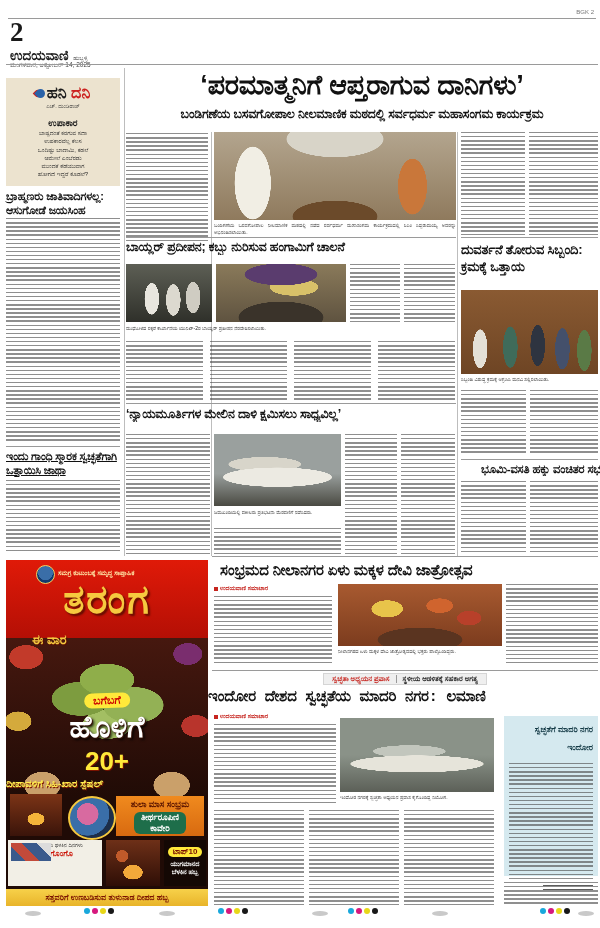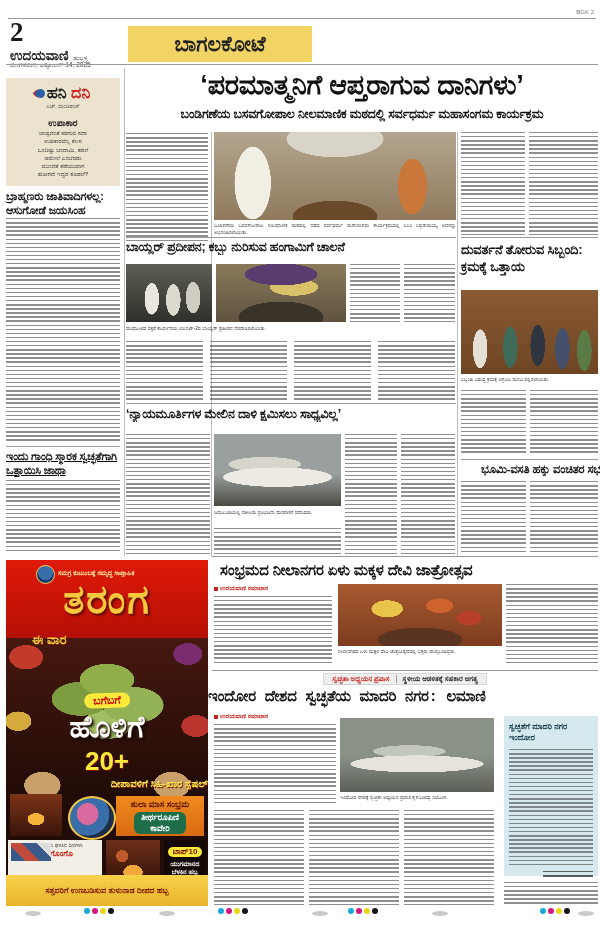--- a/index.html
+++ b/index.html
@@ -68,21 +68,21 @@
   .hani .ptitle{font-size:9px;font-weight:bold;margin-top:8px;}
   .hani .pline{font-size:6px;line-height:8.3px;color:#2a2a2a;}
   .drop{display:inline-block;width:9px;height:9px;border-radius:50% 50% 50% 0;background:#2a62a8;transform:rotate(45deg);margin-right:2px;vertical-align:middle;box-shadow:-2px 2px 0 -1px #cc2220;}
   
   .kicker{position:absolute;left:212px;top:673px;width:386px;display:flex;justify-content:center;gap:0;}
   .kicker .kin{display:flex;align-items:center;gap:6px;background:#efefef;border:1px solid #d5d5d5;padding:1px 8px;font-size:7px;font-weight:bold;}
   .kicker .red{color:#c6251f;}
   .kicker .bar{width:1px;height:8px;background:#999;}
   
   .bluebox{position:absolute;left:504px;top:716px;width:94px;height:160px;background:#d5e9ef;padding:5px 5px 0 5px;box-sizing:border-box;}
-  .bluebox .bh{font-size:8px;font-weight:bold;text-align:left;line-height:11px;color:#143a46;}
+  .bluebox .bh{font-size:8px;font-weight:bold;text-align:right;line-height:18px;color:#143a46;}
   
   .ad{position:absolute;left:6px;top:560px;width:202px;height:346px;background:#200b06;overflow:hidden;}
   .ad-red{position:absolute;left:0;top:0;width:100%;height:78px;background:linear-gradient(#e01a08,#b40f05);}
   .ad-crest{position:absolute;left:30px;top:5px;width:17px;height:17px;border-radius:50%;background:radial-gradient(circle at 50% 40%,#3a6ea8 0 55%,#123a6e 56%);border:1px solid #f1d464;}
   .ad-tagline{position:absolute;left:52px;top:9px;font-size:6.5px;font-weight:bold;color:#ffe9a8;}
   .ad-brand{position:absolute;left:0;top:16px;width:100%;text-align:center;font-size:40px;line-height:46px;font-weight:bold;color:#f6c93f;text-shadow:1px 1px 0 #7a1200,2px 2px 2px #5a0c00;letter-spacing:2px;}
   .ad-week{position:absolute;left:26px;top:72px;font-size:13px;font-weight:bold;color:#f6c93f;text-shadow:1px 1px 0 #5a0c00;z-index:3;}
   .ad-food{position:absolute;left:0;top:78px;width:100%;height:160px;background:
      radial-gradient(45px 26px at 50% 26%, #8fae4a 0 60%, transparent 61%),
      radial-gradient(48px 28px at 37% 38%, #7d9c3f 0 60%, transparent 61%),
@@ -91,59 +91,56 @@
      radial-gradient(28px 20px at 10% 12%, #c23a2a 0 60%, transparent 61%),
      radial-gradient(24px 18px at 90% 10%, #7a2d6e 0 60%, transparent 61%),
      radial-gradient(22px 16px at 6% 52%, #d4aa3c 0 60%, transparent 61%),
      radial-gradient(24px 18px at 94% 55%, #b8342c 0 60%, transparent 61%),
      radial-gradient(30px 22px at 18% 92%, #caa06a 0 60%, transparent 61%),
      radial-gradient(30px 22px at 82% 92%, #caa06a 0 60%, transparent 61%),
      linear-gradient(#46180f,#200b06);}
   .ad-badge{position:absolute;left:50%;top:133px;transform:translateX(-50%) rotate(-2deg);background:#ffe93a;color:#c00;font-weight:bold;font-size:11px;padding:1px 9px;border-radius:9px;z-index:3;}
   .ad-title{position:absolute;left:0;top:150px;width:100%;text-align:center;font-size:30px;font-weight:bold;color:#fff;text-shadow:1px 1px 0 #3a1408,2px 2px 3px #000;z-index:3;}
   .ad-count{position:absolute;left:0;top:186px;width:100%;text-align:center;font-size:26px;font-weight:bold;color:#ffe93a;text-shadow:1px 1px 0 #7a1200;z-index:3;}
-  .ad-line1{position:absolute;left:0;top:218px;width:100%;text-align:right;font-size:10px;font-weight:bold;color:#ffec4f;text-shadow:1px 1px 0 #7a1200;z-index:3;}
+  .ad-line1{position:absolute;left:0;top:218px;width:100%;text-align:left;font-size:10px;font-weight:bold;color:#ffec4f;text-shadow:1px 1px 0 #7a1200;z-index:3;}
   .ad-mid{position:absolute;left:0;top:234px;width:100%;height:44px;z-index:3;}
   .ad-mid .diya{position:absolute;left:4px;top:0;width:52px;height:42px;}
   .ad-mid .circle{position:absolute;left:62px;top:2px;width:44px;height:40px;border-radius:50%;background:radial-gradient(circle at 40% 40%,#d86aa0 0 30%,#3a6ea8 31% 60%,#1c2e4a 61%);border:2px solid #f6c93f;}
   .ad-mid .tula{position:absolute;left:110px;top:2px;width:88px;height:40px;background:linear-gradient(#f08a1e,#d86a10);display:flex;flex-direction:column;justify-content:center;gap:2px;text-align:center;}
   .ad-mid .tula .t1{font-size:8.5px;font-weight:bold;color:#5a1400;}
   .ad-mid .tula .t2{font-size:8.5px;font-weight:bold;color:#fff;background:#1e6e4a;margin:0 18px;border-radius:6px;line-height:11px;}
   .ad-bot{position:absolute;left:0;top:280px;width:100%;height:46px;z-index:3;}
   .ad-bot .panelL{position:absolute;left:2px;top:0;width:94px;height:46px;background:#f2efe6;padding:2px;box-sizing:border-box;}
   .ad-bot .tx{width:40px;height:18px;float:left;margin:1px;}
   .ad-bot .hasu{font-size:5.5px;line-height:6.5px;color:#222;clear:both;text-align:center;}
   .ad-bot .imi{font-size:8px;font-weight:bold;color:#cc1508;text-align:center;}
   .ad-bot .midph{position:absolute;left:100px;top:0;width:54px;height:46px;}
   .ad-bot .panelR{position:absolute;left:158px;top:0;width:42px;height:46px;background:#140804;text-align:center;}
   .ad-bot .top10{display:inline-block;background:#ffe93a;color:#7a1200;font-size:8px;font-weight:bold;border-radius:7px;padding:0 5px;margin-top:3px;}
   .ad-bot .belaku{font-size:6.5px;line-height:8px;color:#fff;font-weight:bold;margin-top:2px;}
-  .ad-strip{position:absolute;left:0;bottom:0;width:100%;height:31px;background:linear-gradient(#f7d14a,#e8b42a);display:flex;align-items:center;justify-content:center;font-size:8px;font-weight:bold;color:#7a1200;z-index:4;}
+  .ad-strip{position:absolute;left:0;bottom:0;width:100%;height:17px;background:linear-gradient(#f7d14a,#e8b42a);display:flex;align-items:center;justify-content:center;font-size:8px;font-weight:bold;color:#7a1200;z-index:4;}
   
   .regdots{position:absolute;top:908px;display:flex;gap:2px;}
   .dot{width:6px;height:6px;border-radius:50%;}
   .dc{background:#19a8dc}.dm{background:#d6187e}.dy{background:#e8d718}.dk{background:#181818}
   .oval{position:absolute;top:911px;width:16px;height:5px;border-radius:50%;background:#c9c9c9;}
 </style>
 </head>
 <body>
 
 <div id="page">
 
   <div class="hr" style="left:8px;top:18px;width:588px;"></div>
   <div class="abs" style="right:6px;top:9px;font-size:6px;color:#777;">BGK 2</div>
   <div class="abs" style="left:10px;top:19px;font-family:'Liberation Serif',serif;font-size:27px;font-weight:bold;line-height:26px;">2</div>
   <div class="abs" style="left:10px;top:46px;">
     <span style="font-size:13.5px;font-weight:bold;">ಉದಯವಾಣಿ</span>
     <span style="font-size:6px;color:#333;">ಹುಬ್ಬಳ್ಳಿ</span>
   </div>
   <div class="abs" style="left:10px;top:61px;font-size:6.5px;color:#444;">ಮಂಗಳವಾರ, ಅಕ್ಟೋಬರ್ 14, 2025</div>
-  <div class="section-box">
-    <span>ಬಾಗಲಕೋಟೆ</span>
-  </div>
   <div class="hr" style="left:6px;top:64px;width:592px;"></div>
 
   <div class="vr" style="left:124px;top:68px;height:488px;"></div>
   <div class="vr" style="left:211px;top:132px;height:424px;"></div>
   <div class="vr" style="left:457px;top:132px;height:424px;"></div>
 
   <div class="hl" style="left:126px;top:68px;width:472px;font-size:27px;line-height:34px;text-align:center;">‘ಪರಮಾತ್ಮನಿಗೆ ಆಪ್ತರಾಗುವ ದಾನಿಗಳು’</div>
   <div class="hl" style="left:126px;top:106px;width:472px;font-size:12.5px;line-height:16px;text-align:center;">ಬಂಡಿಗಣೆಯ ಬಸವಗೋಪಾಲ ನೀಲಮಾಣಿಕ ಮಠದಲ್ಲಿ ಸರ್ವಧರ್ಮ ಮಹಾಸಂಗಮ ಕಾರ್ಯಕ್ರಮ</div>
   <div class="sim" style="left:126px;top:133px;width:82px;height:110px;"></div>
   <div class="photo ph-lead" style="left:214px;top:132px;width:242px;height:88px;"></div>

